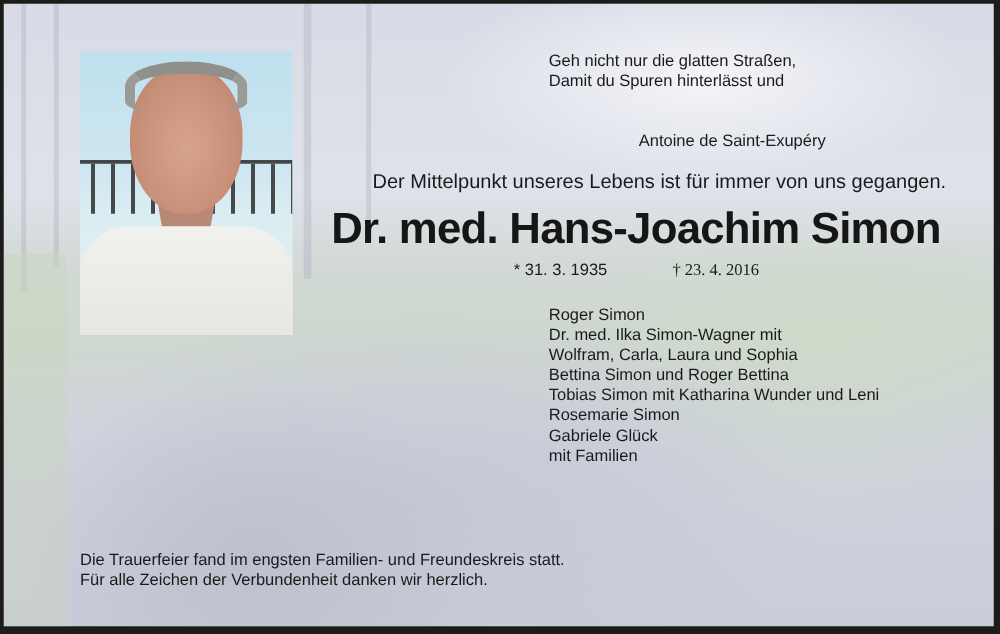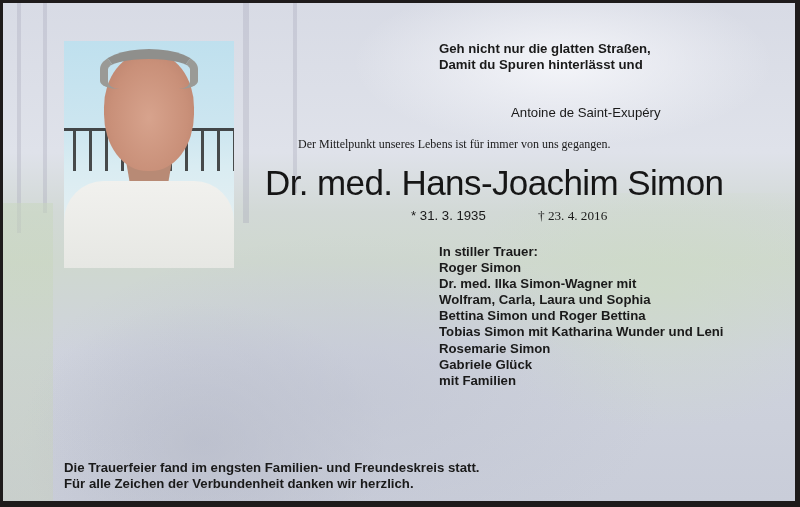--- a/index.html
+++ b/index.html
@@ -63,28 +63,28 @@
       position: absolute; left: 36px; top: 8px; width: 98px; height: 40px;
       border-radius: 50% 50% 20% 20%;
       border-top: 10px solid #8f8f8c;
       border-left: 8px solid #9a9a96;
       border-right: 8px solid #9a9a96;
       box-sizing: border-box;
     }
     .text { position: absolute; white-space: nowrap; }
     .quote { left: 436px; top: 38px; font-size: 13.2px; line-height: 16.2px; }
     .quote-author { left: 508px; top: 102px; font-size: 13.2px; }
-    .intro { left: 295px; top: 134px; font-size: 12px; font-family: Liberation Serif, serif; }
-    .name { left: 262px; top: 160px; font-size: 35px; letter-spacing: -0.6px; color: #161616; }
+    .intro { left: 295px; top: 134px; font-size: 16px; }
+    .name { left: 262px; top: 160px; font-size: 35px; letter-spacing: -0.6px; color: #161616; font-weight: bold; }
     .born { left: 408px; top: 205px; font-size: 13.2px; }
     .died { left: 535px; top: 205px; font-size: 13.2px; font-family: Liberation Serif, serif; }
     .mourners { left: 436px; top: 241px; font-size: 13.2px; line-height: 16.1px; }
     .place-date { left: 61px; top: 405px; font-size: 13.2px; }
-    .closing { left: 61px; top: 437px; font-size: 13.2px; line-height: 16.4px; margin-top: 20px; }
-    .line { display: block; font-weight: bold; }
+    .closing { left: 61px; top: 437px; font-size: 13.2px; line-height: 16.4px; }
+    .line { display: block; }
   </style>
 </head>
 <body>
 
 <div class="card">
   <div class="trunk" style="left:14px;height:230px;"></div>
   <div class="trunk" style="left:40px;height:210px;"></div>
   <div class="trunk" style="left:240px;height:220px;width:6px;"></div>
   <div class="trunk" style="left:290px;height:190px;"></div>
   <div class="grass-left"></div>
@@ -104,21 +104,20 @@
     <span class="line">Damit du Spuren hinterlässt und</span>
   </div>
   <div class="text quote-author">Antoine de Saint-Exupéry</div>
 
   <div class="text intro">Der Mittelpunkt unseres Lebens ist für immer von uns gegangen.</div>
   <div class="text name">Dr. med. Hans-Joachim Simon</div>
   <div class="text born">* 31. 3. 1935</div>
   <div class="text died">† 23. 4. 2016</div>
 
   <div class="text mourners">
-    <span class="line">In stiller Trauer:</span>
     <span class="line">Roger Simon</span>
     <span class="line">Dr. med. Ilka Simon-Wagner mit</span>
     <span class="line">Wolfram, Carla, Laura und Sophia</span>
     <span class="line">Bettina Simon und Roger Bettina</span>
     <span class="line">Tobias Simon mit Katharina Wunder und Leni</span>
     <span class="line">Rosemarie Simon</span>
     <span class="line">Gabriele Glück</span>
     <span class="line">mit Familien</span>
   </div>
 

